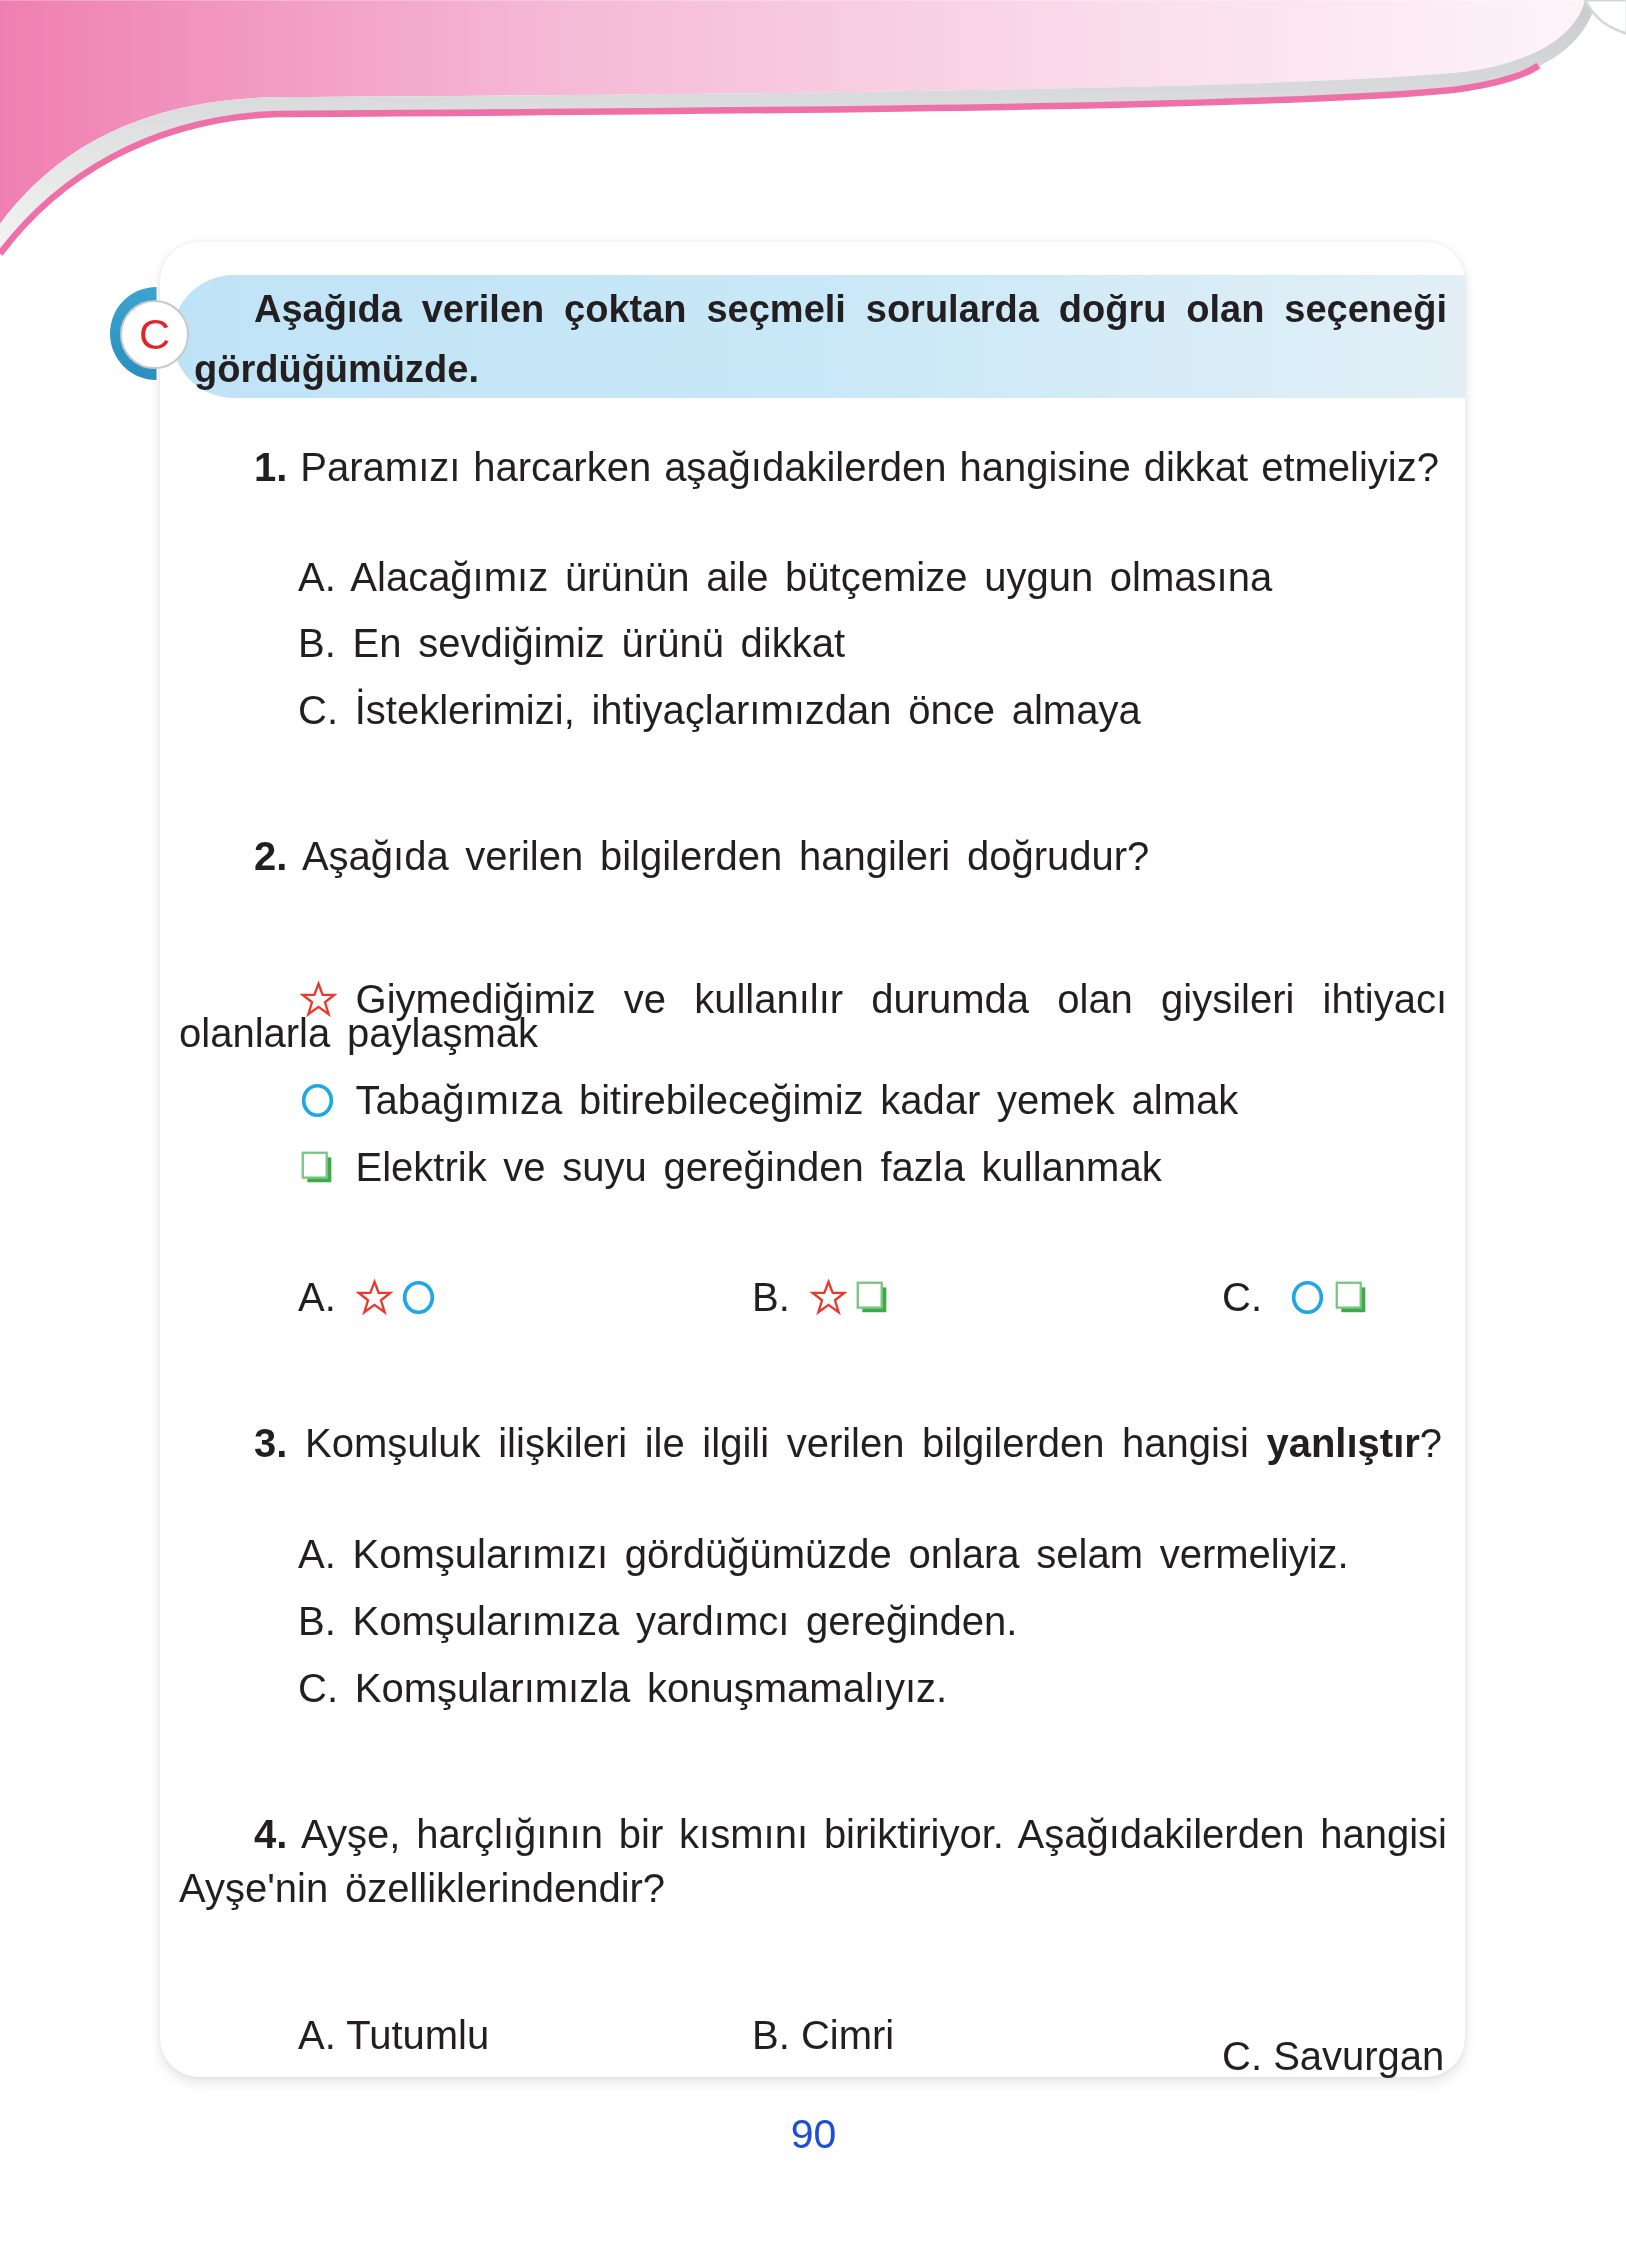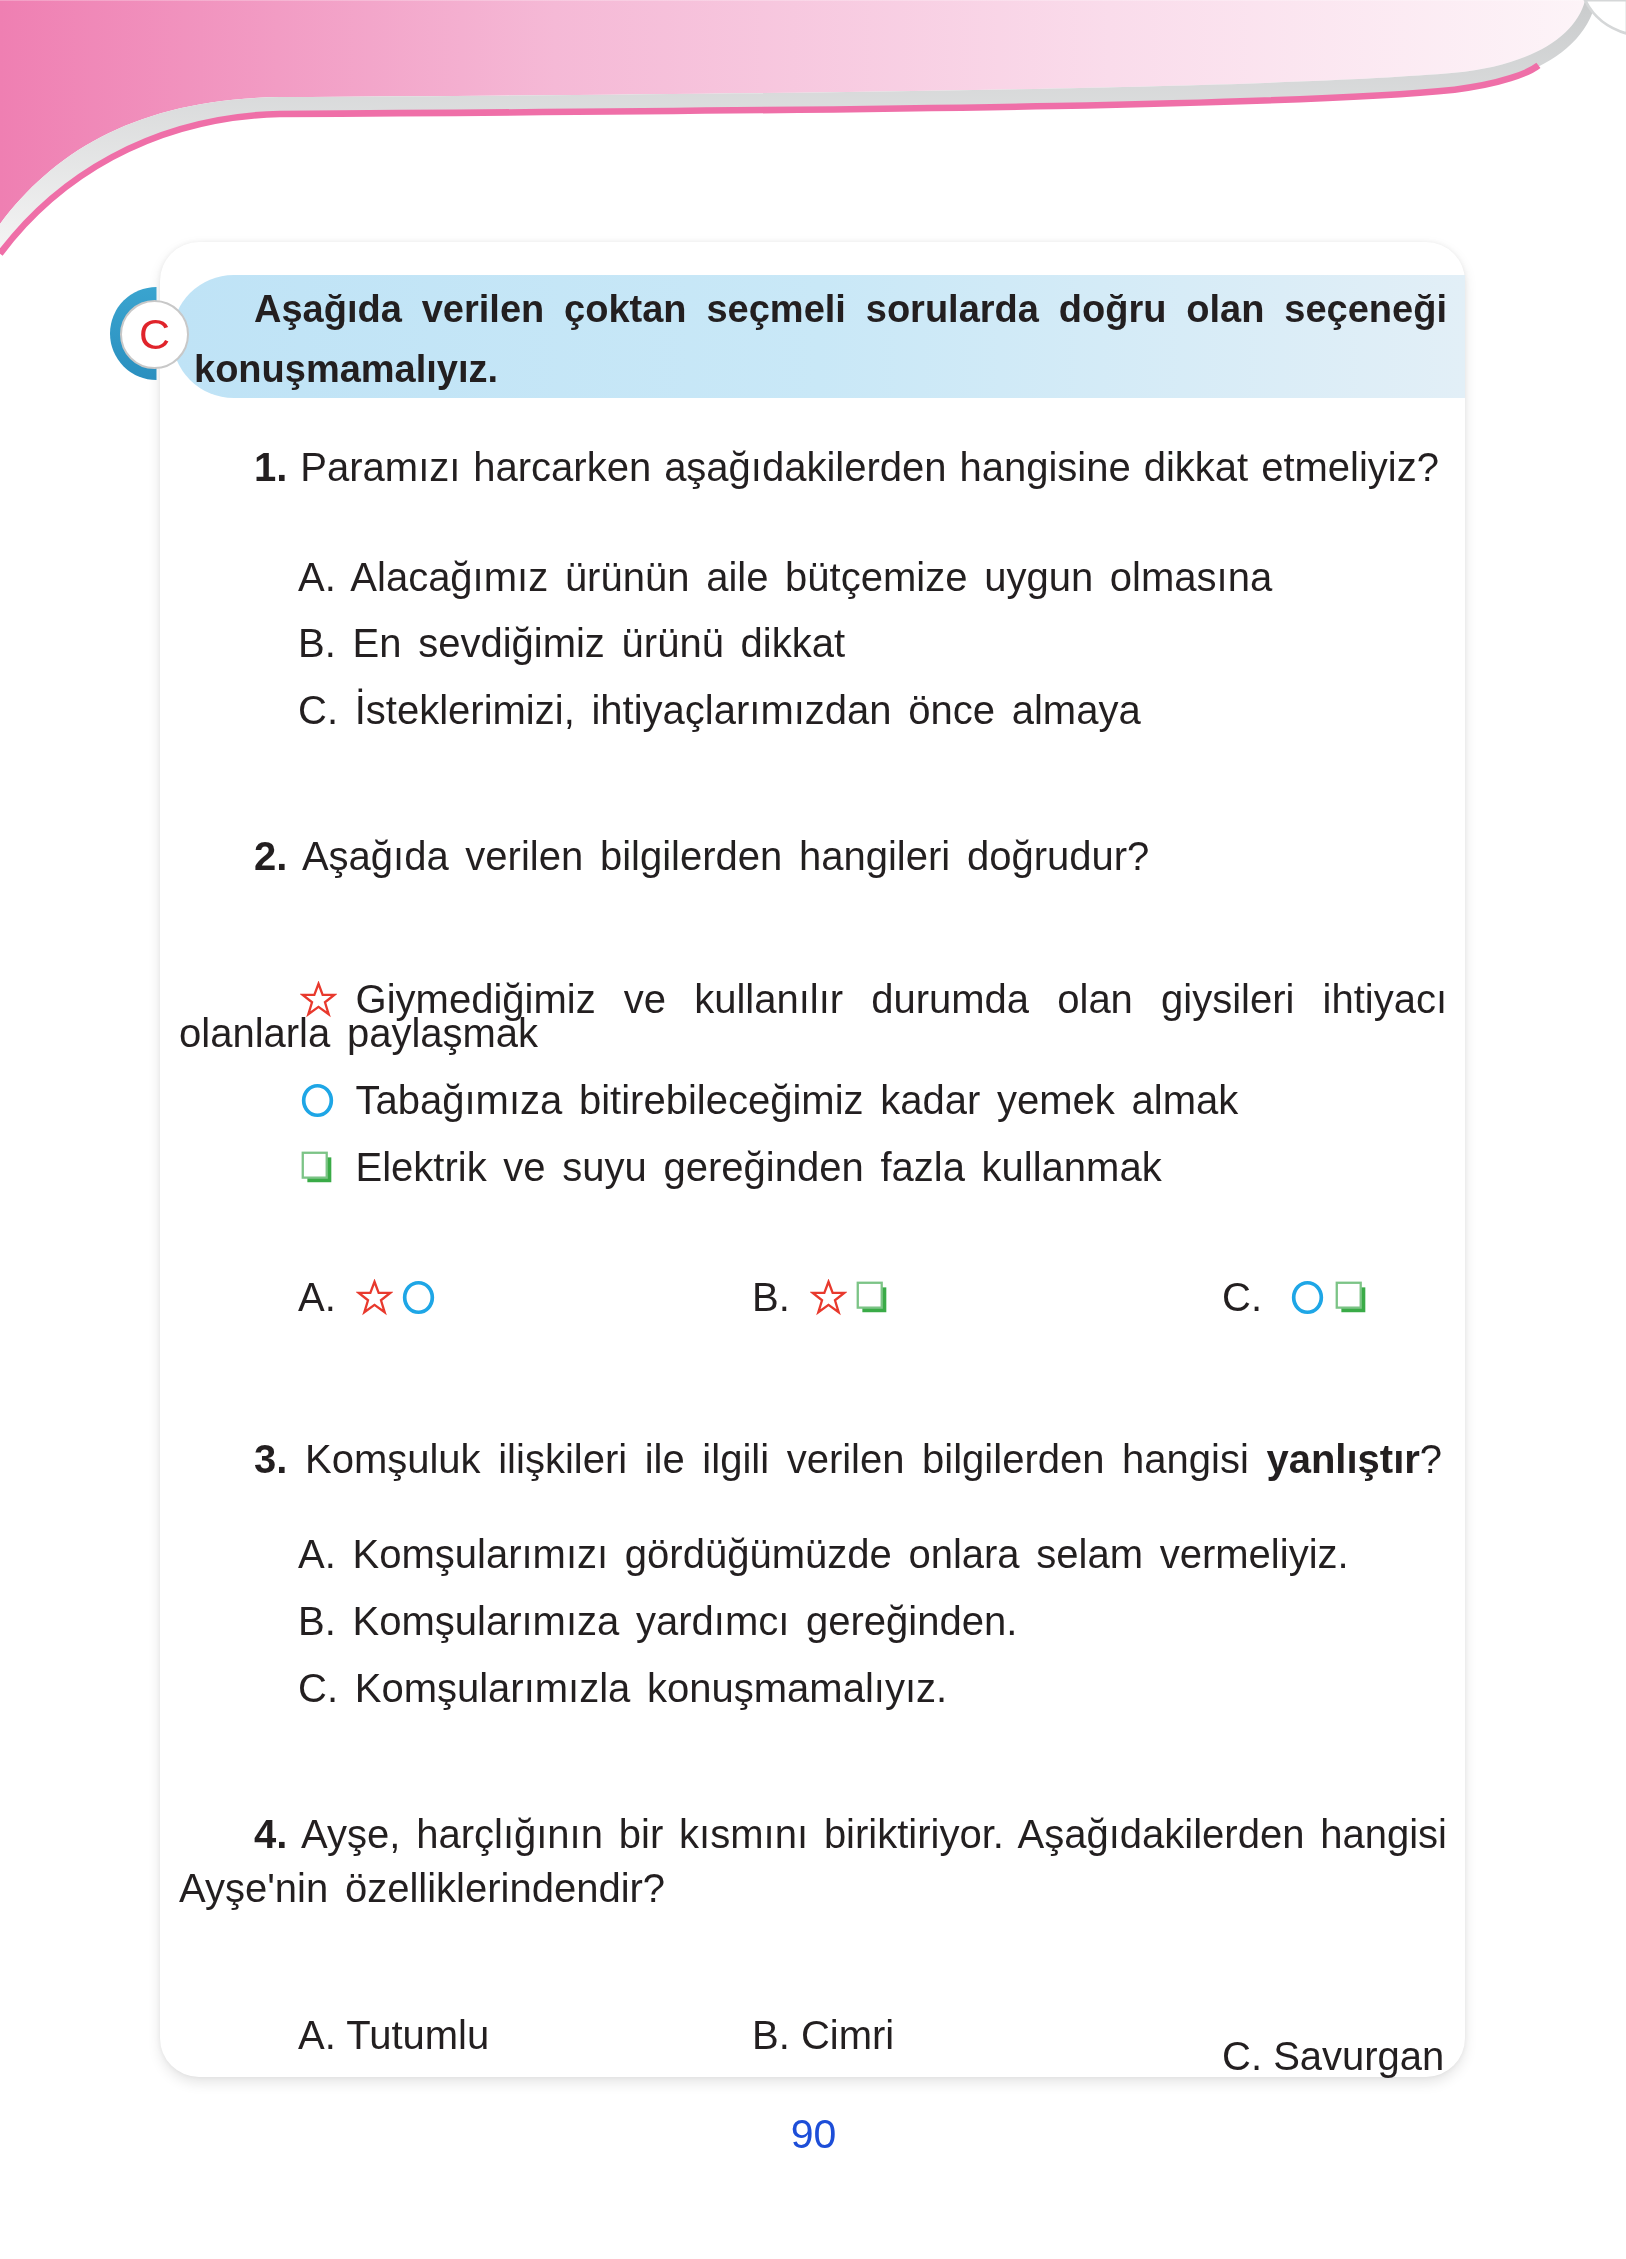--- a/index.html
+++ b/index.html
@@ -72,21 +72,21 @@
 </svg>
 
 <div class="card"></div>
 
 <div class="band"></div>
 <div class="badge-ring"></div>
 <div class="badge">
   <span>C</span>
 </div>
 <div class="line hdr just" style="left:254px; top:290px; width:1193px;">Aşağıda verilen çoktan seçmeli sorularda doğru olan seçeneği</div>
-<div class="line hdr" style="left:194px; top:350px;">konuşmamalıyız.</div>
+<div class="line hdr" style="left:194px; top:350px;">gördüğümüzde.</div>
 
 <div class="line just" style="left:254px; top:447px; width:1185px;">
   <span class="qnum">1.</span>
   <span>Paramızı harcarken aşağıdakilerden hangisine dikkat etmeliyiz?</span>
 </div>
 <div class="line" style="left:298px; top:557px; word-spacing:5.6px;">
   <span>A.</span>
   <span>Alacağımız ürünün aile bütçemize uygun olmasına</span>
 </div>
 <div class="line" style="left:298px; top:623px; word-spacing:5.6px;">
@@ -149,21 +149,21 @@
   <span class="lbl" style="margin-right:28px;">C.</span>
   <svg class="ico" width="35" height="37" viewBox="0 0 38 40" style="margin-right:9.3px;">
     <ellipse cx="19" cy="20" rx="15" ry="16" fill="none" stroke="#1ea6e6" stroke-width="4"></ellipse>
   </svg>
   <svg class="ico" width="35" height="37" viewBox="0 0 38 40">
     <rect x="8" y="9" width="26" height="27" fill="#3aab47"></rect>
     <rect x="3" y="4" width="26" height="27" fill="#ffffff" stroke="#7cc486" stroke-width="2.5"></rect>
   </svg>
 </div>
 
-<div class="line" style="left:254px; top:1423px; word-spacing:6.5px;margin-top:16px;">
+<div class="line" style="left:254px; top:1423px; word-spacing:6.5px;">
   <span class="qnum">3.</span>
   <span>Komşuluk ilişkileri ile ilgili verilen bilgilerden hangisi</span>
   <span class="bold">yanlıştır</span><span>?</span>
 </div>
 <div class="line" style="left:298px; top:1534px; word-spacing:5.6px;">
   <span>A.</span>
   <span>Komşularımızı gördüğümüzde onlara selam vermeliyiz.</span>
 </div>
 <div class="line" style="left:298px; top:1601px; word-spacing:5.6px;">
   <span>B.</span>

